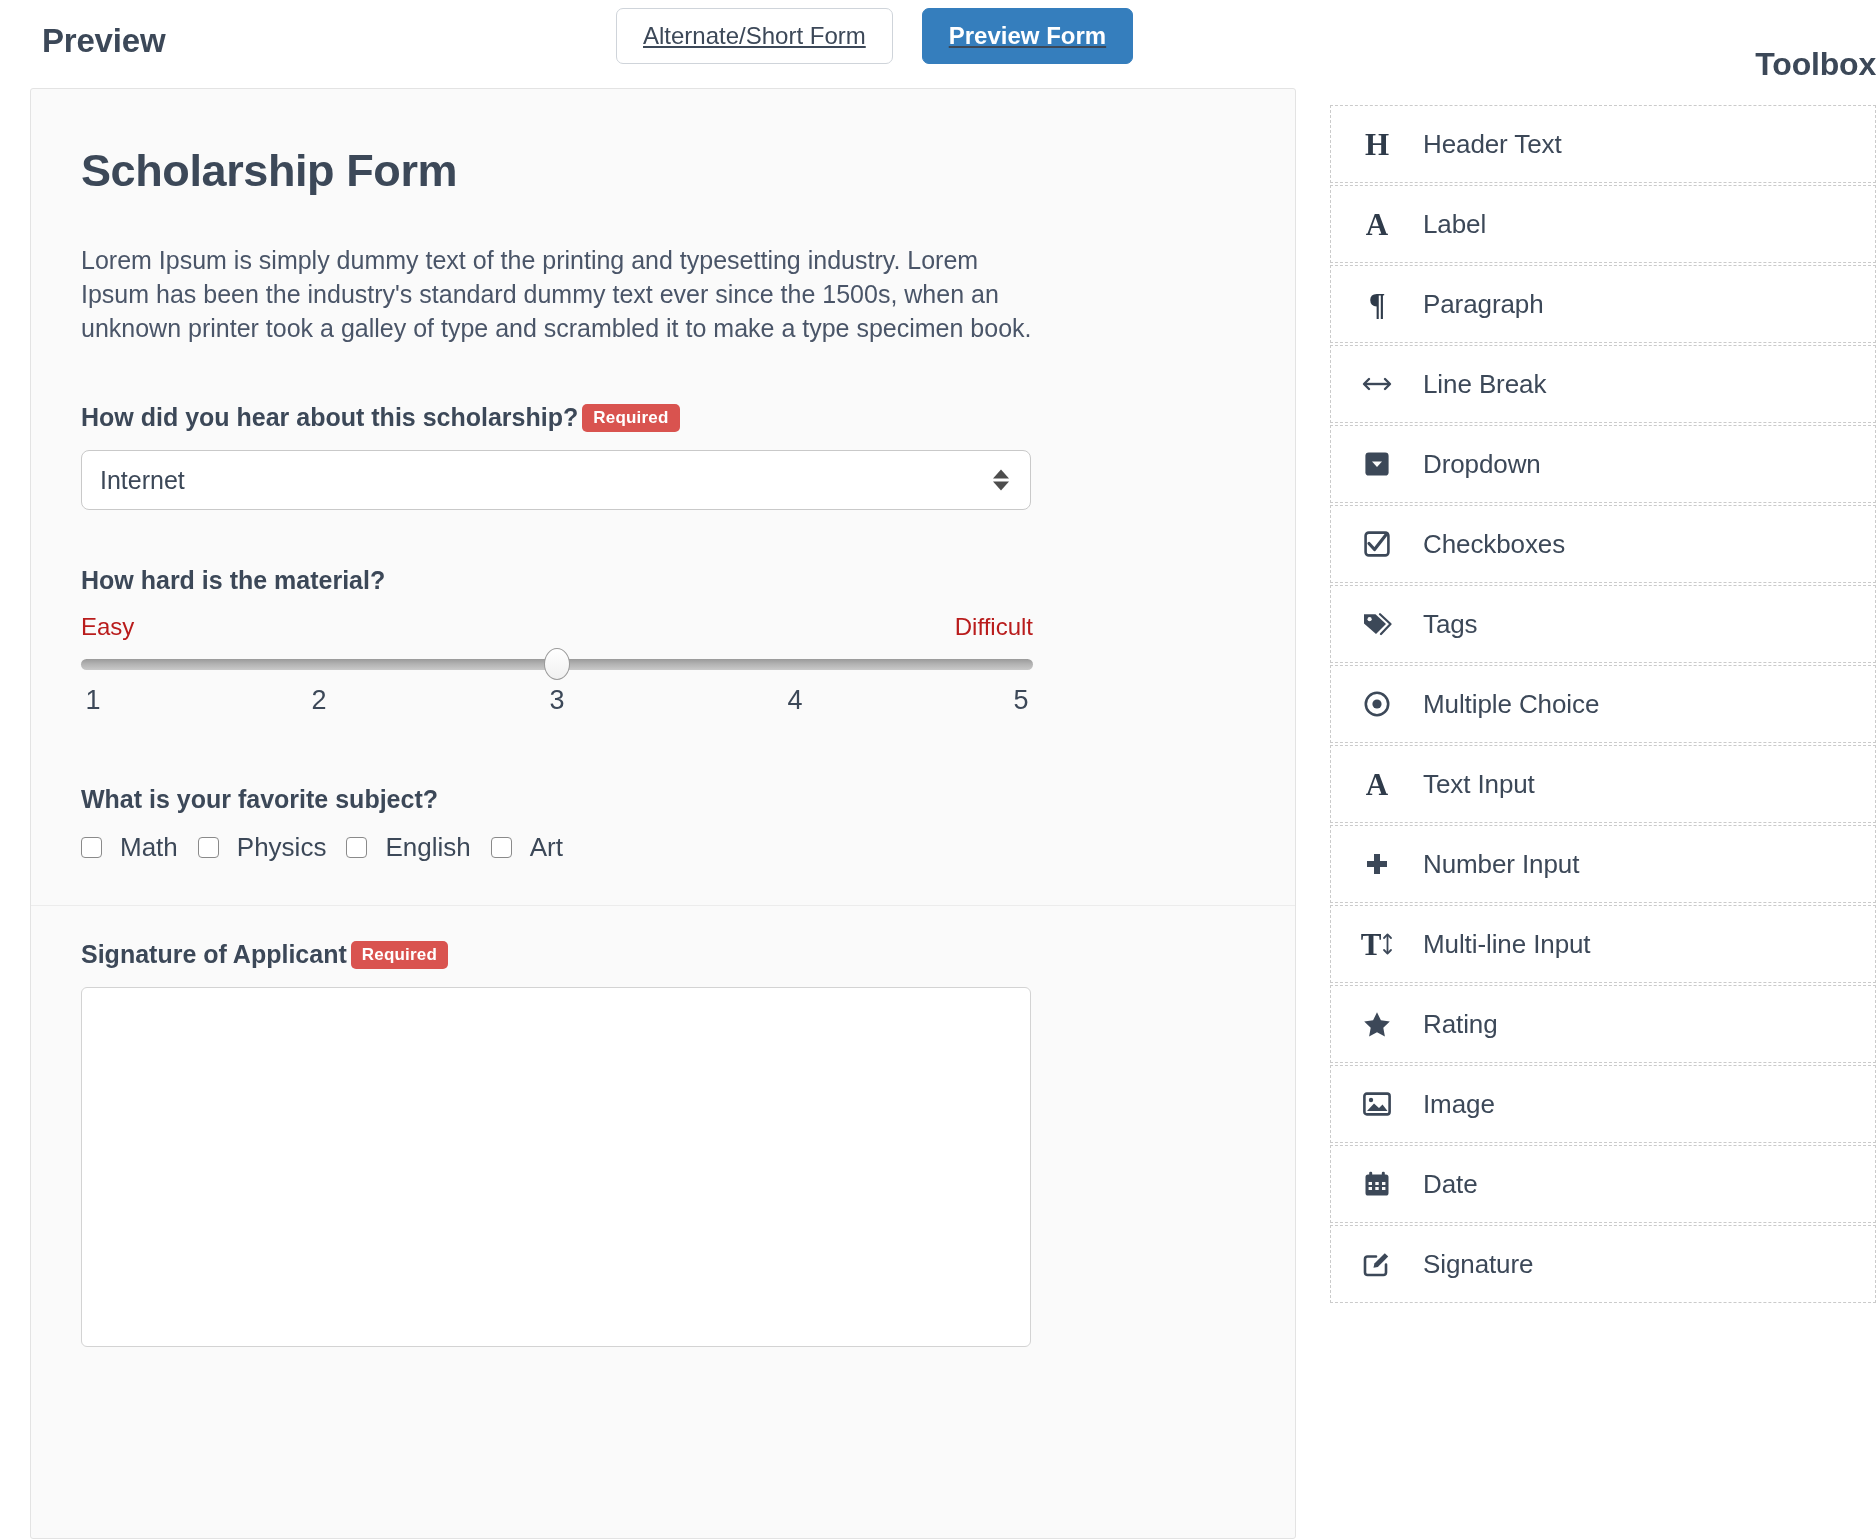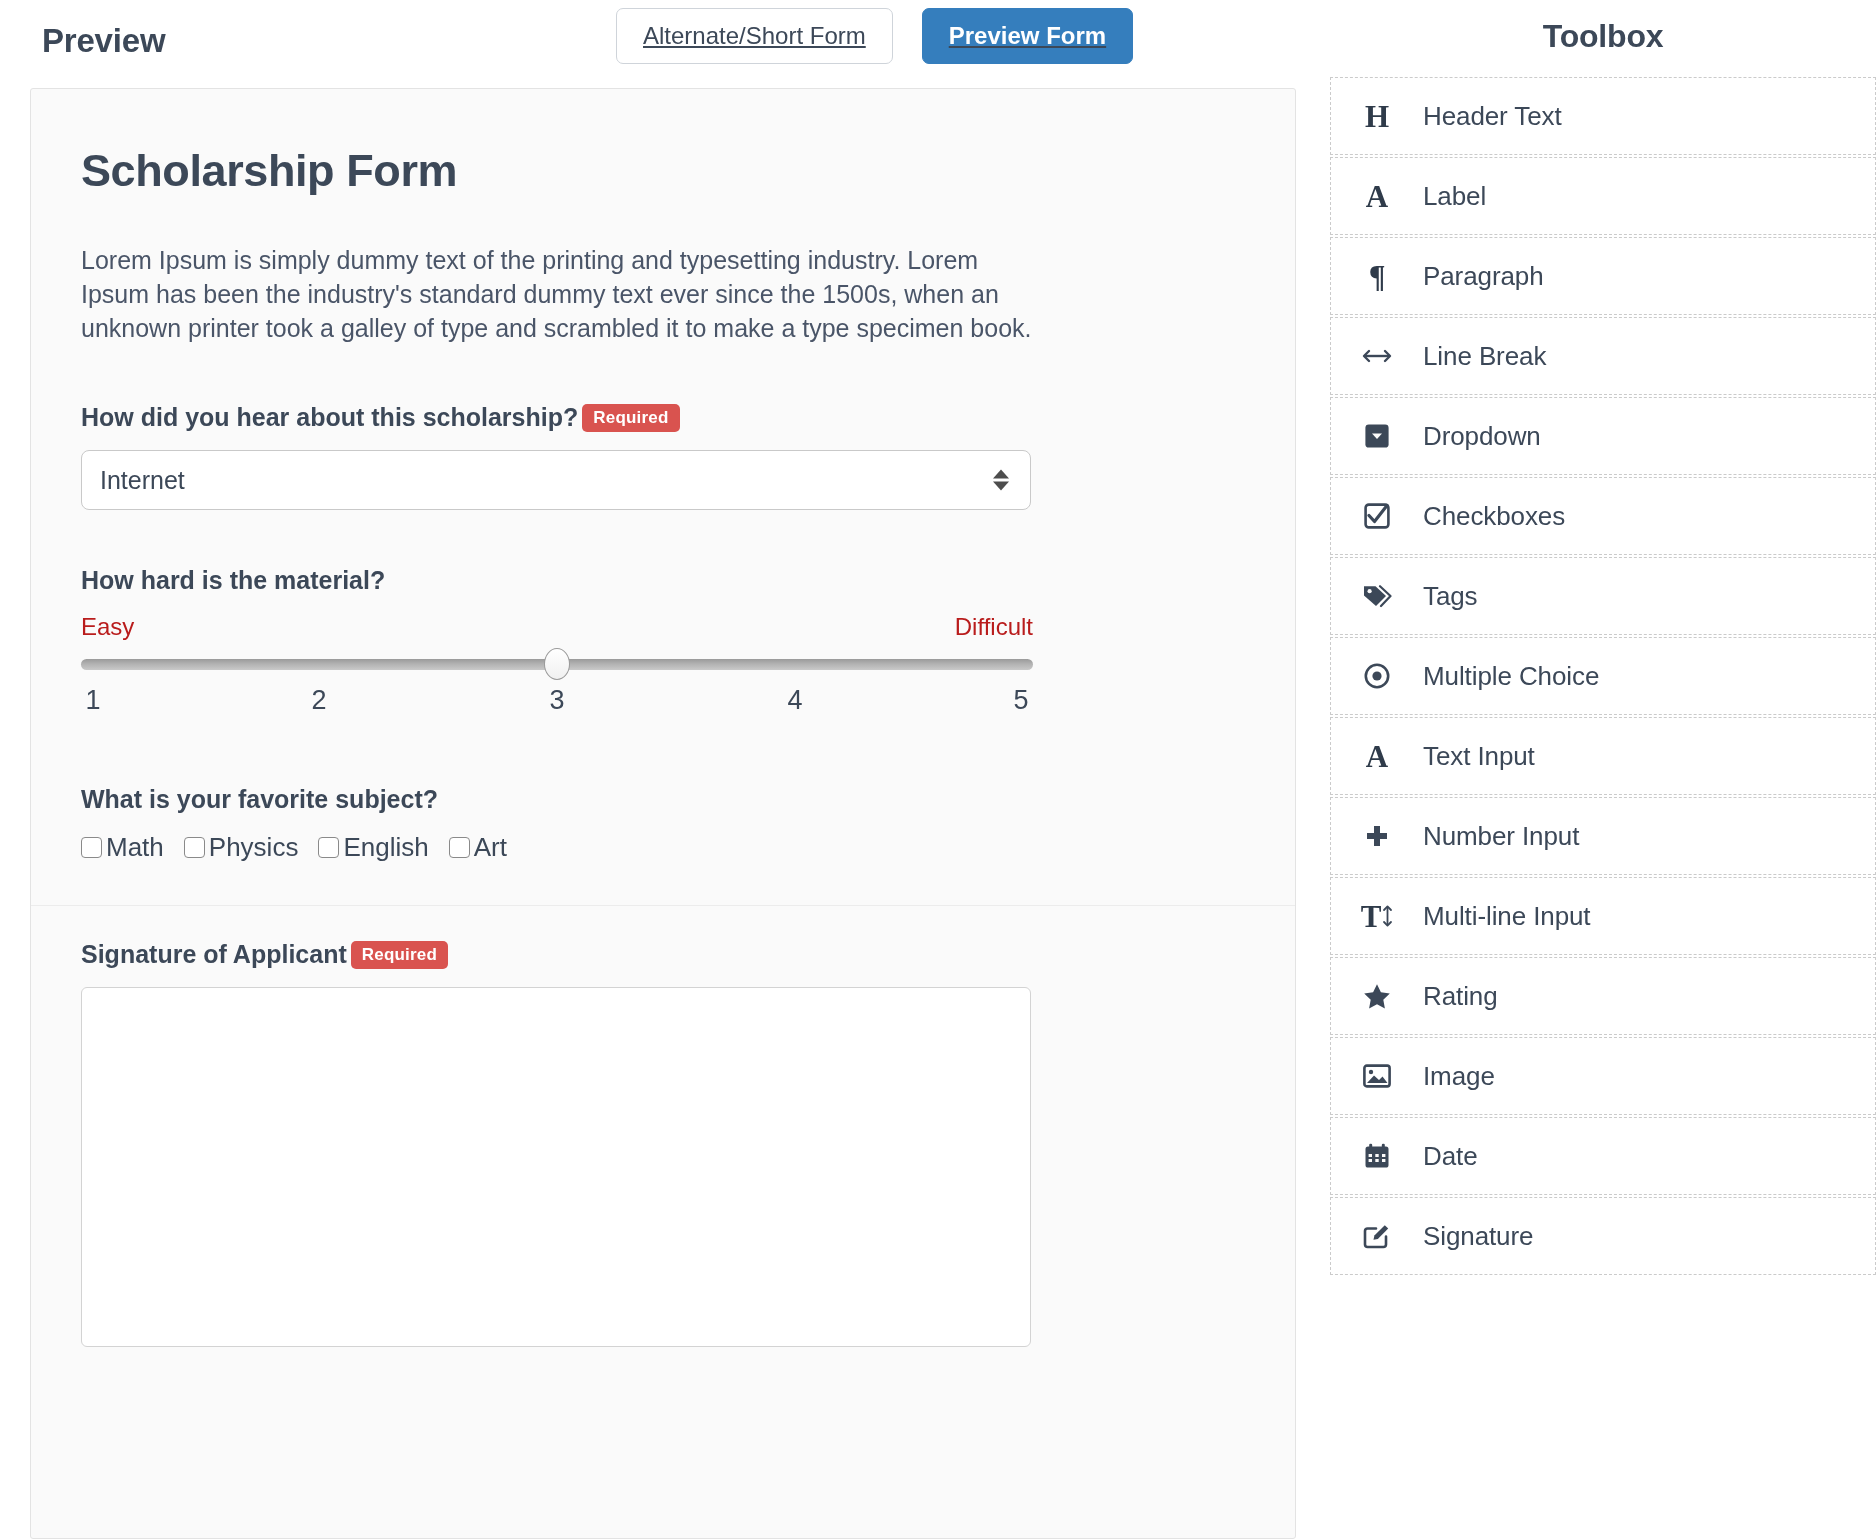--- a/index.html
+++ b/index.html
@@ -216,21 +216,21 @@
   .check-block { margin-bottom: 42px; }
   .check-row {
     display: flex;
     align-items: center;
     gap: 20px;
     margin-top: 16px;
   }
   .check-item {
     display: flex;
     align-items: center;
-    gap: 4px;
+    gap: 18px;
     font-size: 26px;
     color: #3c4858;
   }
   .cbox {
     width: 21px;
     height: 21px;
     border: 1px solid #8a8a8a;
     border-radius: 4px;
     background: #ffffff;
     box-sizing: border-box;
@@ -255,25 +255,25 @@
   }
 
   
   .toolbox {
     width: 546px;
     box-sizing: border-box;
     padding: 0;
     position: relative;
   }
   .toolbox-title {
-    text-align: center;
+    text-align: right;
     font-size: 32px;
     font-weight: bold;
     color: #3c4858;
-    padding-top: 18px;
+    padding-top: 46px;
     padding-bottom: 22px;
     letter-spacing: -0.2px;
   }
   .toolbox-list {
     padding: 0 0 0 0;
   }
   .toolbox-item {
     border: 1px dashed #cbcbcb;
     height: 78px;
     display: flex;

